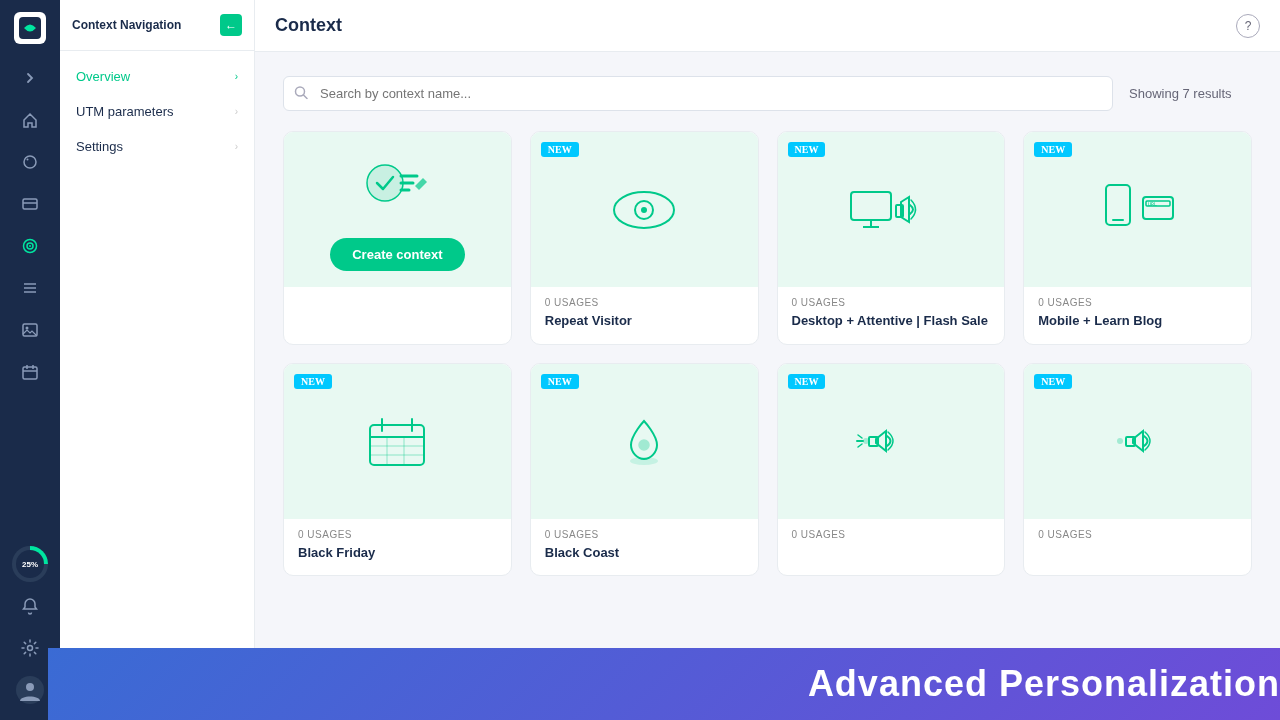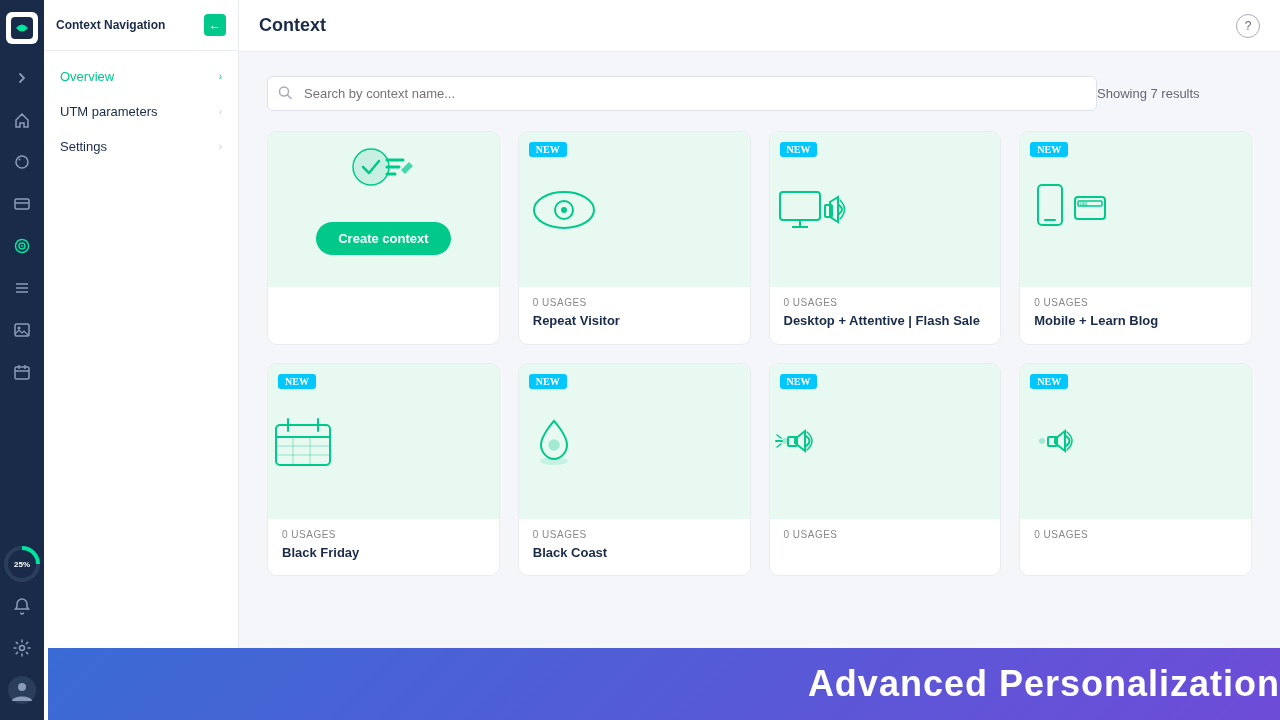--- a/index.html
+++ b/index.html
@@ -1,20 +1,20 @@
 <!DOCTYPE html>
 <html><head>
   <meta charset="utf-8">
   <style>
     * { box-sizing: border-box; margin: 0; padding: 0; }
     body { font-family: -apple-system, BlinkMacSystemFont, 'Segoe UI', sans-serif; background: #f5f6fa; display: flex; height: 720px; overflow: hidden; }
 
     
     .nav-rail {
-      width: 44px;
+      width: 60px;
       background: #1a2b4a;
       display: flex;
       flex-direction: column;
       align-items: center;
       padding: 12px 0;
       gap: 6px;
       flex-shrink: 0;
       z-index: 10;
     }
     .nav-rail-logo {
@@ -129,20 +129,21 @@
     }
 
     .content-area {
       flex: 1;
       overflow-y: auto;
       padding: 24px 28px;
     }
     .search-bar-row {
       display: flex;
       align-items: center;
+      gap: 16px;
       margin-bottom: 20px;
     }
     .search-input-wrap {
       flex: 1;
       max-width: 830px;
       position: relative;
     }
     .search-input-wrap input {
       width: 100%;
       padding: 9px 14px 9px 36px;
@@ -182,20 +183,21 @@
       position: relative;
       cursor: pointer;
       transition: box-shadow 0.15s;
     }
 
     .card-thumb {
       background: #e8f9f2;
       height: 155px;
       display: flex;
       align-items: center;
+      justify-content: center;
     }
     .card-body {
       padding: 10px 14px 14px;
     }
     .card-usages {
       font-size: 10px;
       color: #888;
       letter-spacing: 0.5px;
       text-transform: uppercase;
       margin-bottom: 4px;

